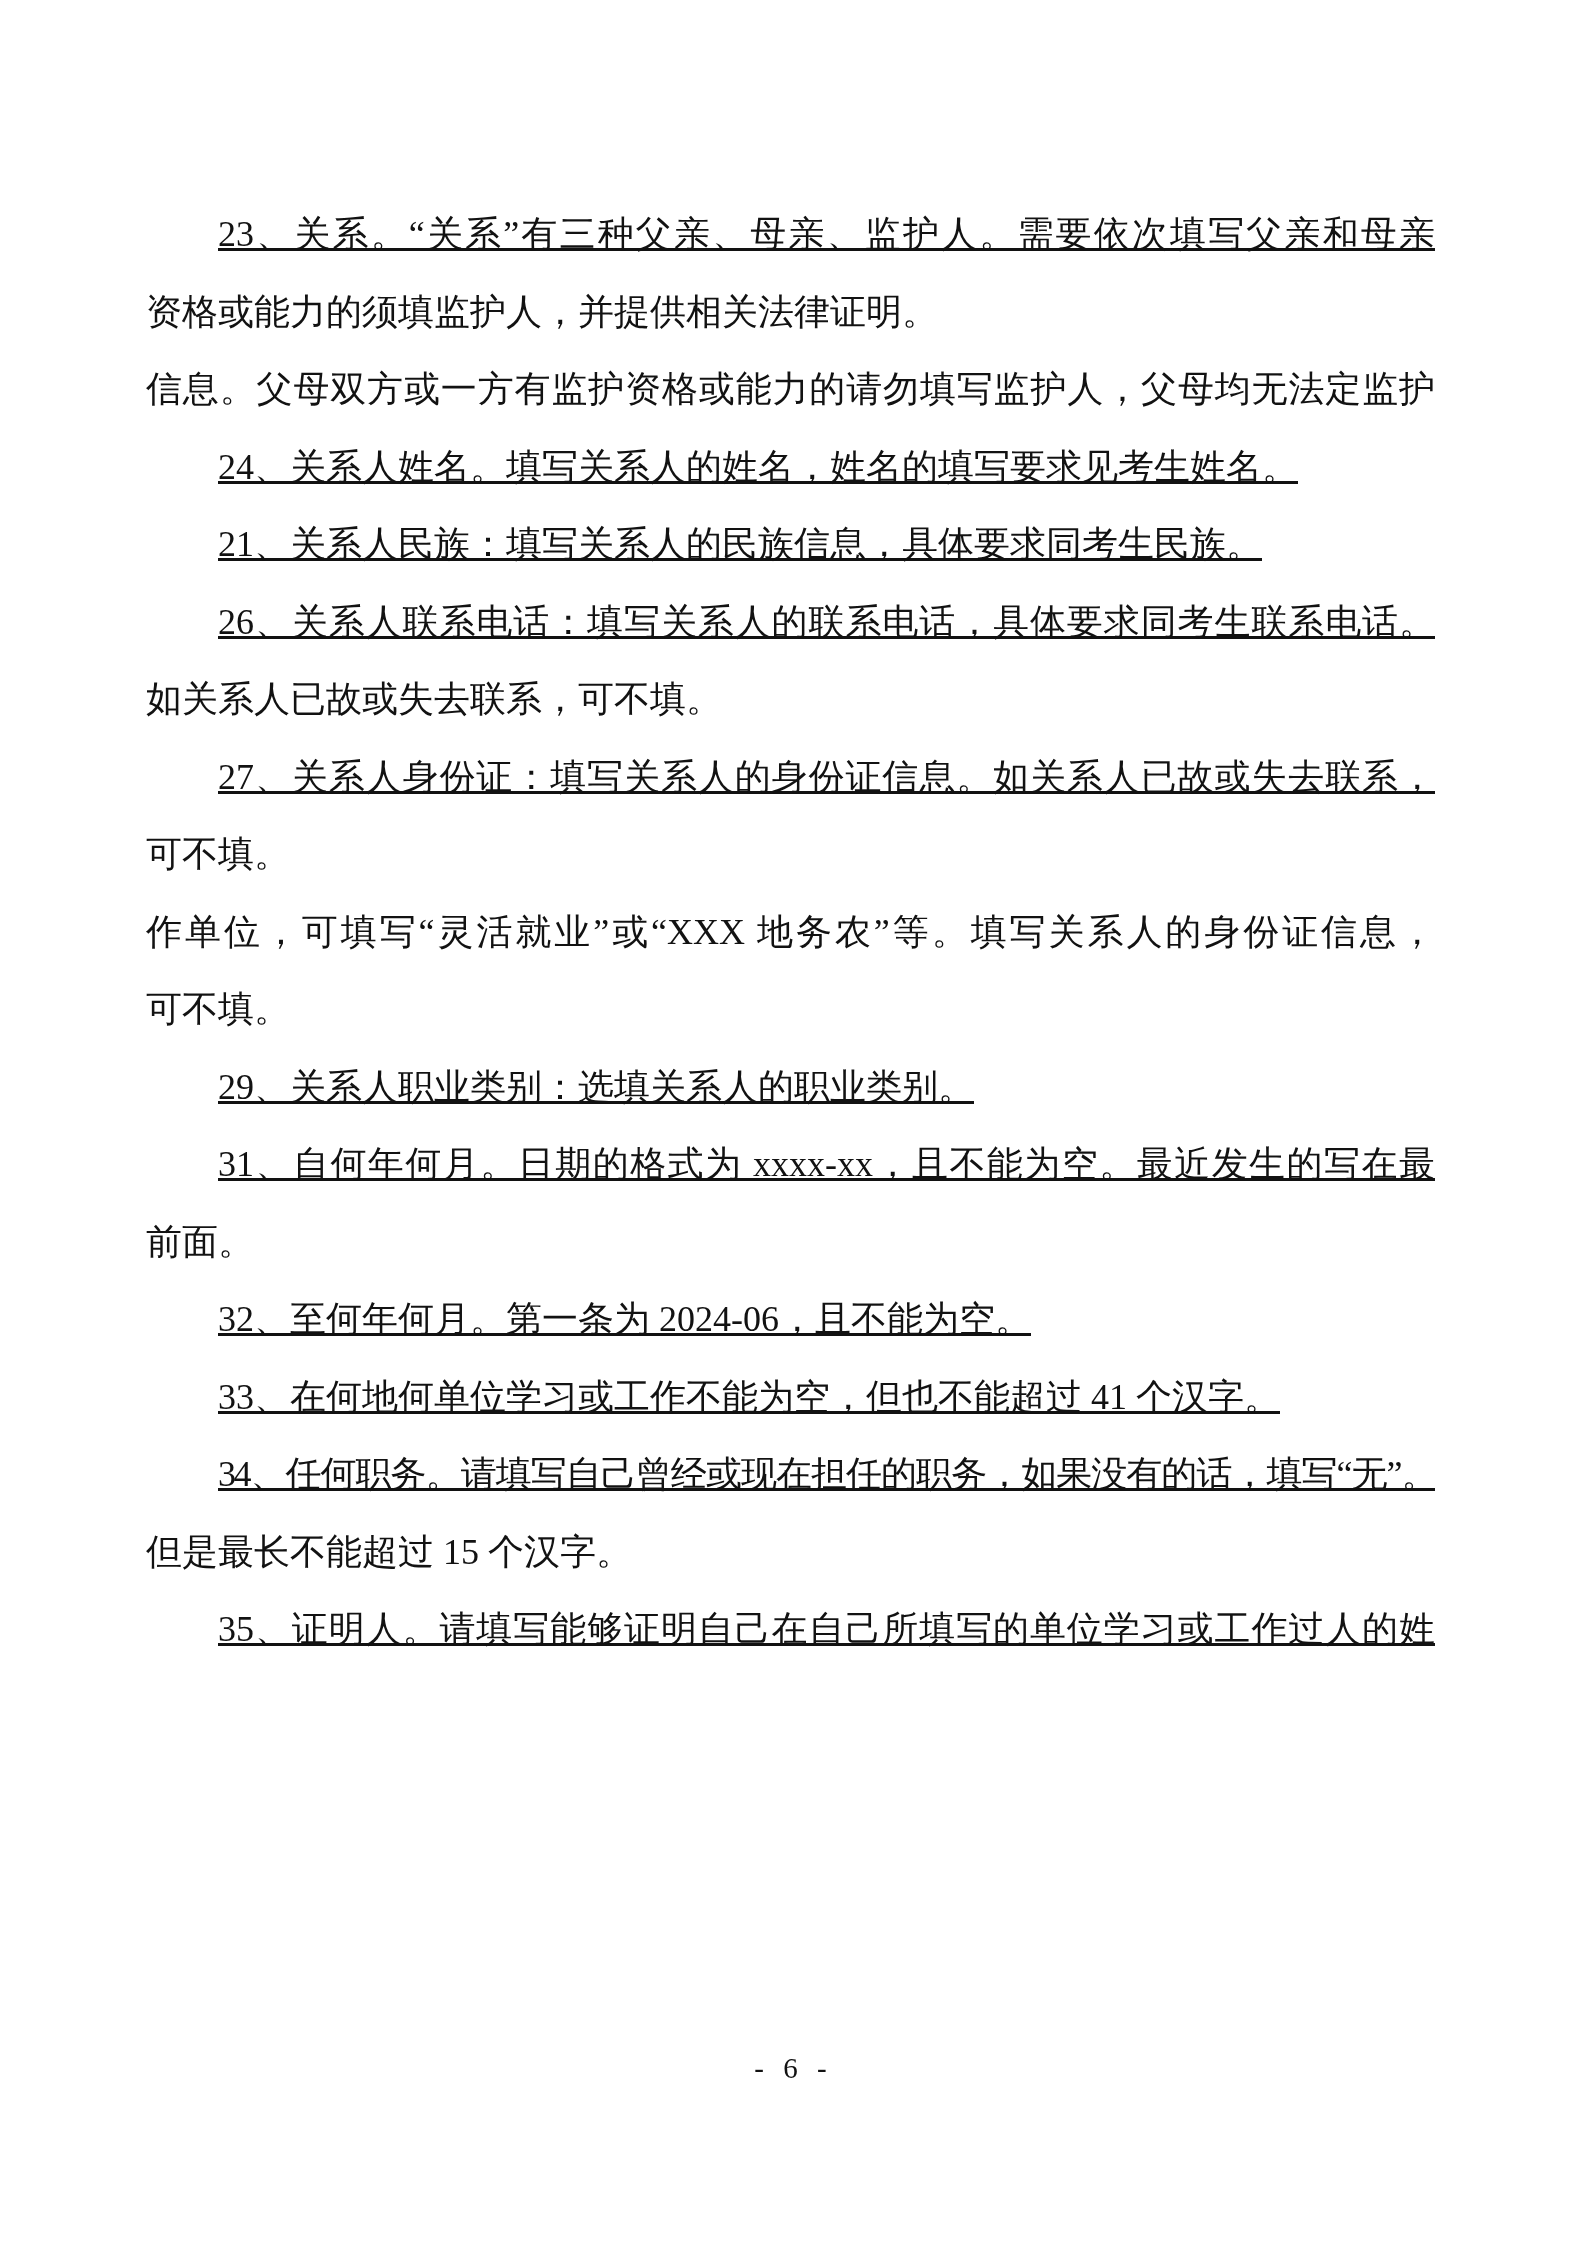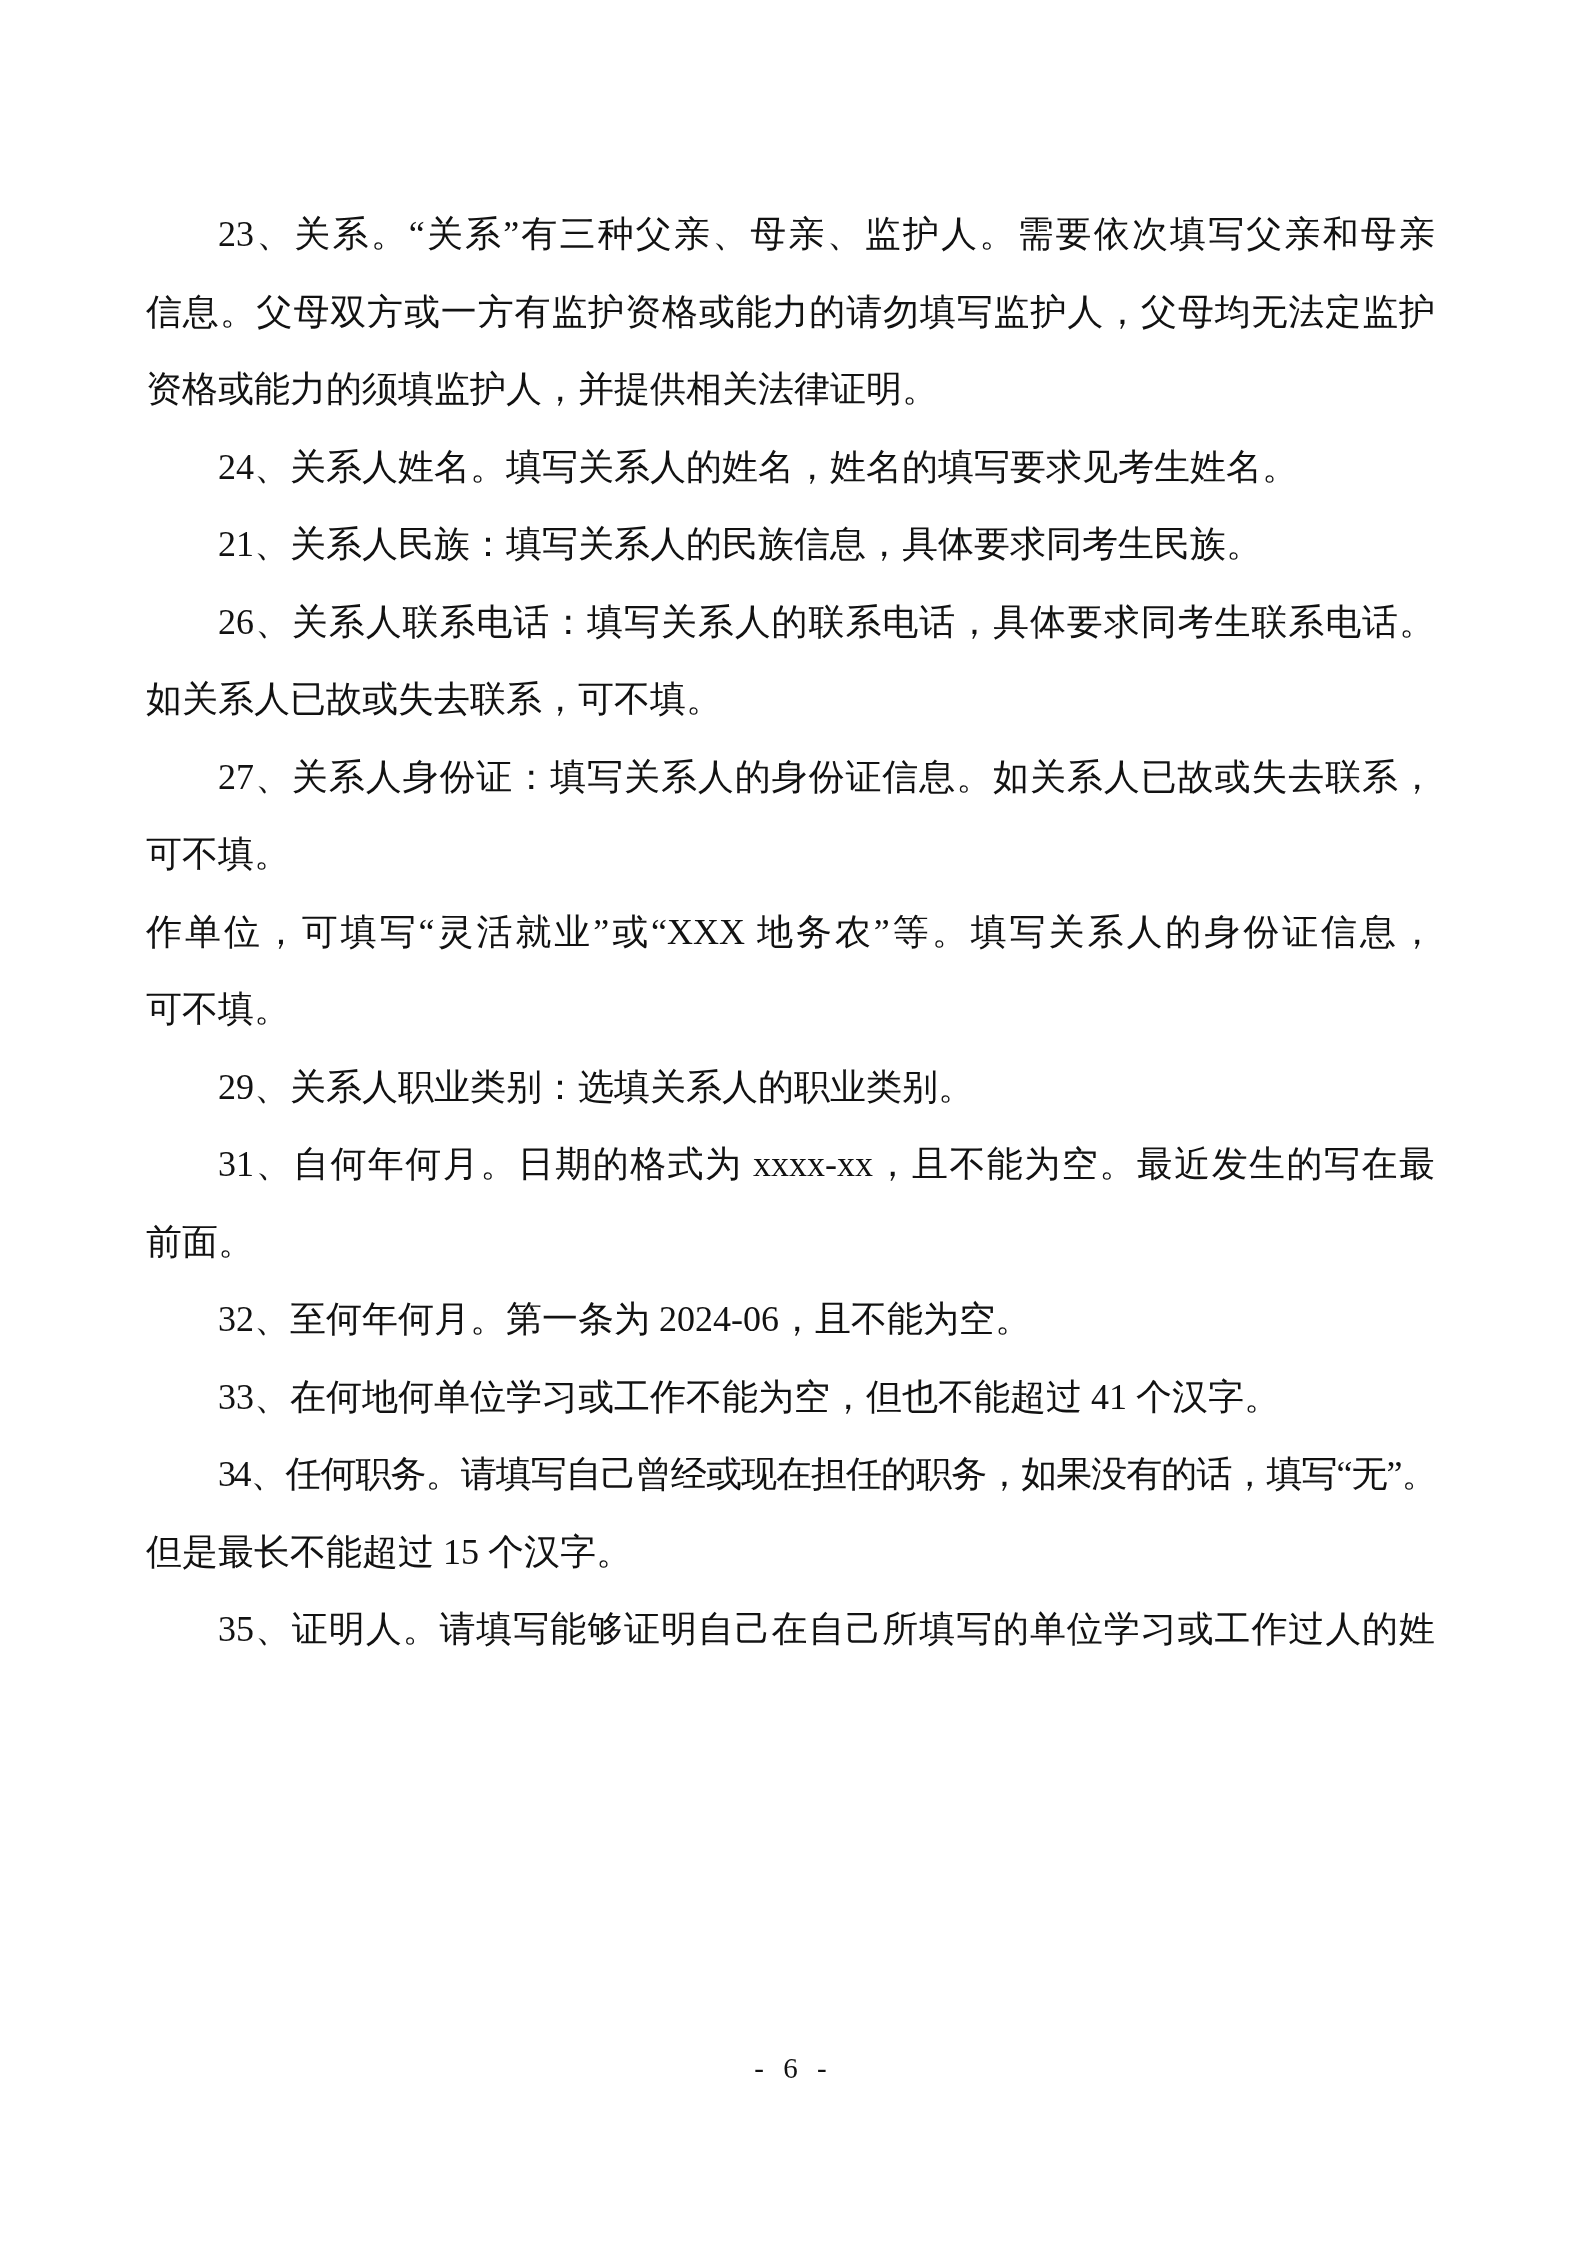--- a/index.html
+++ b/index.html
@@ -28,20 +28,21 @@
     white-space: nowrap;
     text-align: left;
   }
   .line.full {
     white-space: normal;
     text-align: justify;
     text-align-last: justify;
   }
   .line.indent {
     text-indent: 72px;
+    text-decoration: underline;
   }
   .line.tight {
     letter-spacing: -2.6px;
   }
   .page-footer {
     position: absolute;
     left: 0;
     right: 0;
     top: 2048px;
     text-align: center;
@@ -51,22 +52,22 @@
     letter-spacing: 6px;
   }
 </style>
 </head>
 <body>
 
 <div class="doc-body">
 
   <div>
     <div class="line indent full">23、关系。“关系”有三种父亲、母亲、监护人。需要依次填写父亲和母亲</div>
+    <div class="line">资格或能力的须填监护人，并提供相关法律证明。</div>
     <div class="line full">信息。父母双方或一方有监护资格或能力的请勿填写监护人，父母均无法定监护</div>
-    <div class="line">资格或能力的须填监护人，并提供相关法律证明。</div>
   </div>
 
   <div>
     <div class="line indent">24、关系人姓名。填写关系人的姓名，姓名的填写要求见考生姓名。</div>
   </div>
 
   <div>
     <div class="line indent">21、关系人民族：填写关系人的民族信息，具体要求同考生民族。</div>
   </div>
 

